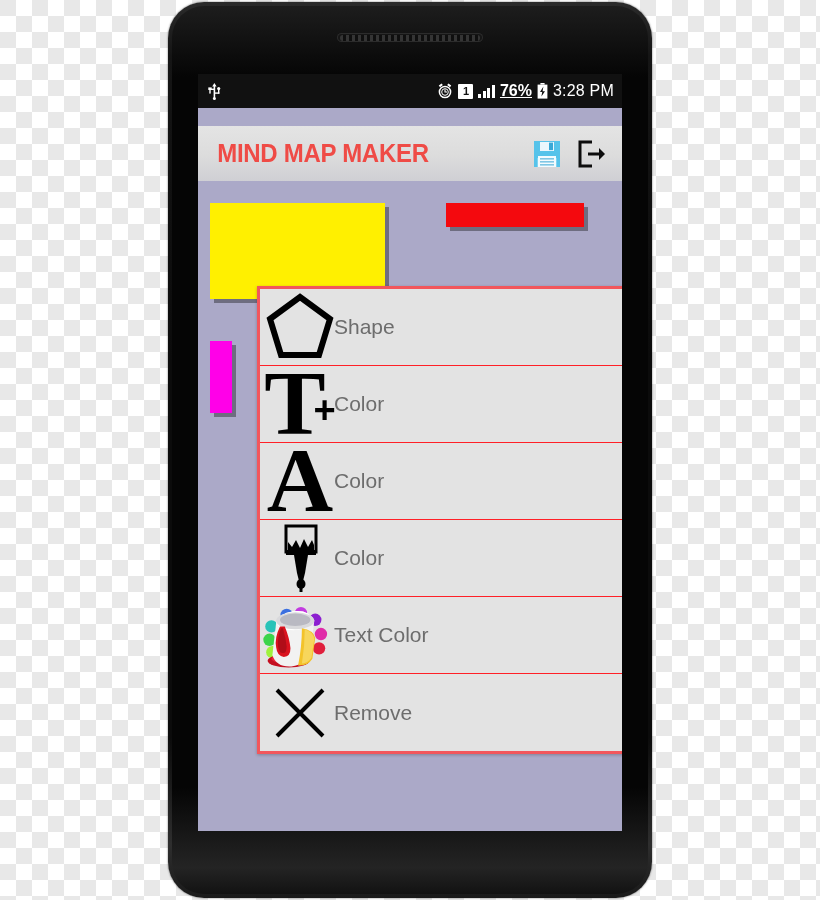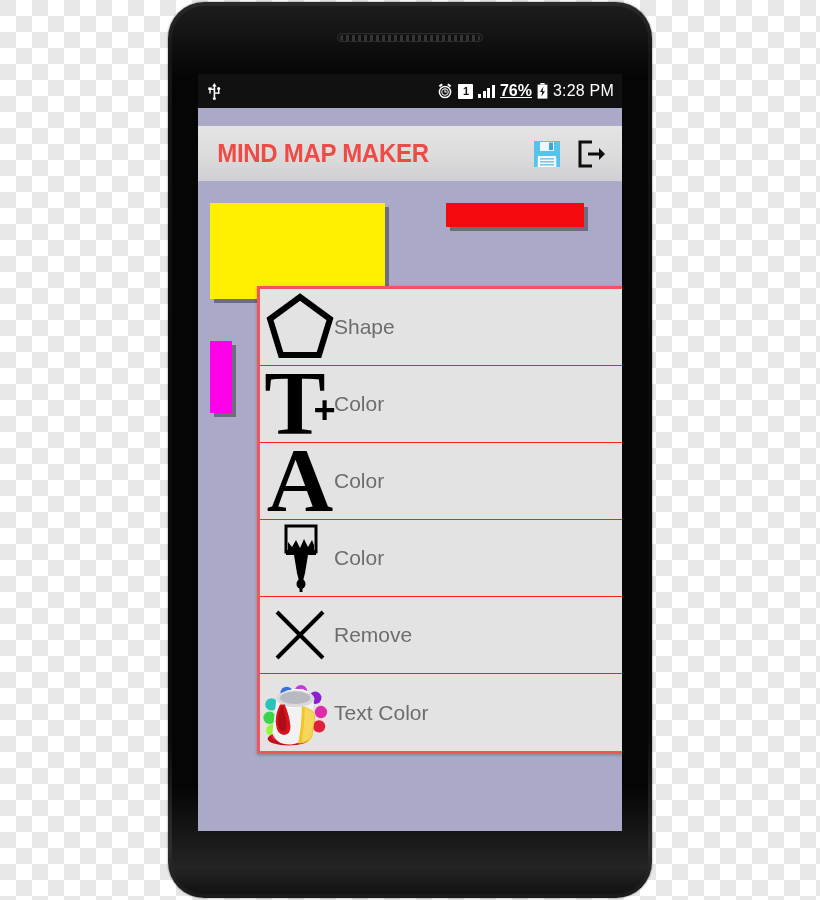--- a/index.html
+++ b/index.html
@@ -291,29 +291,20 @@
               <rect x="16" y="4" width="30" height="26" fill="none" stroke="#000" stroke-width="3"></rect>
               <path d="M18 30 V20 l4 5 l4 -7 l4 8 l4 -9 l4 8 l4 -7 l2 5 V30 z" fill="#000"></path>
               <rect x="16" y="28" width="30" height="5" fill="#000"></rect>
               <path d="M24 33 h14 l-3 18 h-8 z" fill="#000"></path>
               <path d="M27 51 h8 l-2 8 h-4 z" fill="#000"></path>
               <ellipse cx="31" cy="62" rx="4.5" ry="5" fill="#000"></ellipse>
               <rect x="29.5" y="64" width="3" height="6" fill="#000"></rect>
             </svg>
           </div>
           <div class="mi-label">Color</div>
-        </div>
-
-        <div class="menu-item">
-          <div class="mi-icon">
-            <svg width="54" height="54" viewBox="0 0 54 54">
-              <path d="M4 4 L50 50 M50 4 L4 50" stroke="#000" stroke-width="4"></path>
-            </svg>
-          </div>
-          <div class="mi-label">Remove</div>
         </div>
 
         <div class="menu-item">
           <div class="mi-icon">
             <svg width="84" height="74" viewBox="0 0 84 74">
               <circle cx="12" cy="28" r="6.5" fill="#29c3b8"></circle>
               <circle cx="10" cy="42" r="6.5" fill="#3bd44a"></circle>
               <circle cx="13" cy="55" r="6.5" fill="#9ef23c"></circle>
               <circle cx="28" cy="16" r="6.5" fill="#3b6fe0"></circle>
               <circle cx="43" cy="14" r="6.5" fill="#c23be0"></circle>
@@ -328,16 +319,25 @@
               <ellipse cx="37" cy="21" rx="16" ry="6.5" fill="#b9b9c2"></ellipse>
               <path d="M21 28 q-6 12 -4 22 q1 9 8 10 q7 0 7 -9 q-1 -11 -6 -23 z" fill="#d9121e"></path>
               <path d="M22 30 q-4 11 -3 19 q1 7 5 7 q4 0 4 -7 q-1 -9 -4 -19 z" fill="#b00d18"></path>
               <path d="M44 30 q12 2 14 10 l-3 22 q-5 8 -15 7 q4 -20 4 -39 z" fill="#f3c32a"></path>
               <path d="M47 31 q9 3 10 10 l-3 20 q-4 6 -10 6 q3 -18 3 -36 z" fill="#f7d65c"></path>
             </svg>
           </div>
           <div class="mi-label">Text Color</div>
         </div>
 
+        <div class="menu-item">
+          <div class="mi-icon">
+            <svg width="54" height="54" viewBox="0 0 54 54">
+              <path d="M4 4 L50 50 M50 4 L4 50" stroke="#000" stroke-width="4"></path>
+            </svg>
+          </div>
+          <div class="mi-label">Remove</div>
+        </div>
+
       </div>
     </div>
   </div>
 </div>
 
 </body></html>

